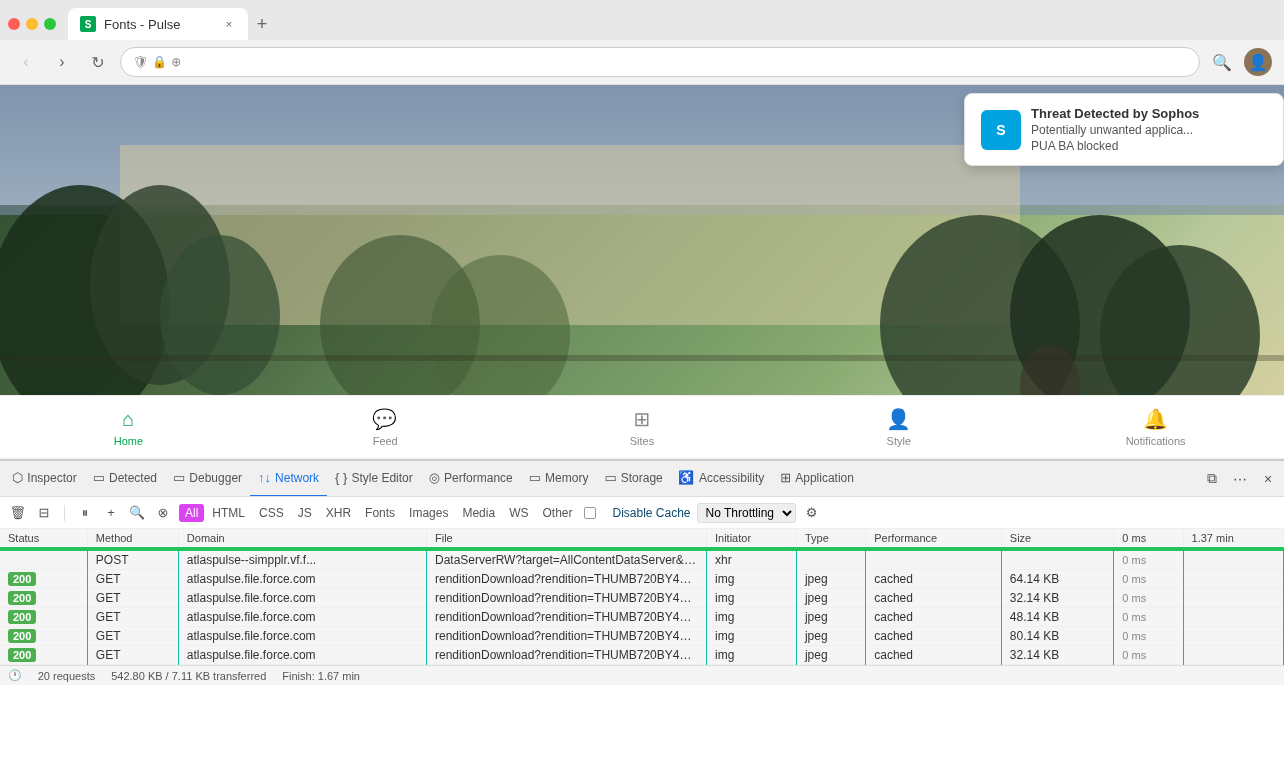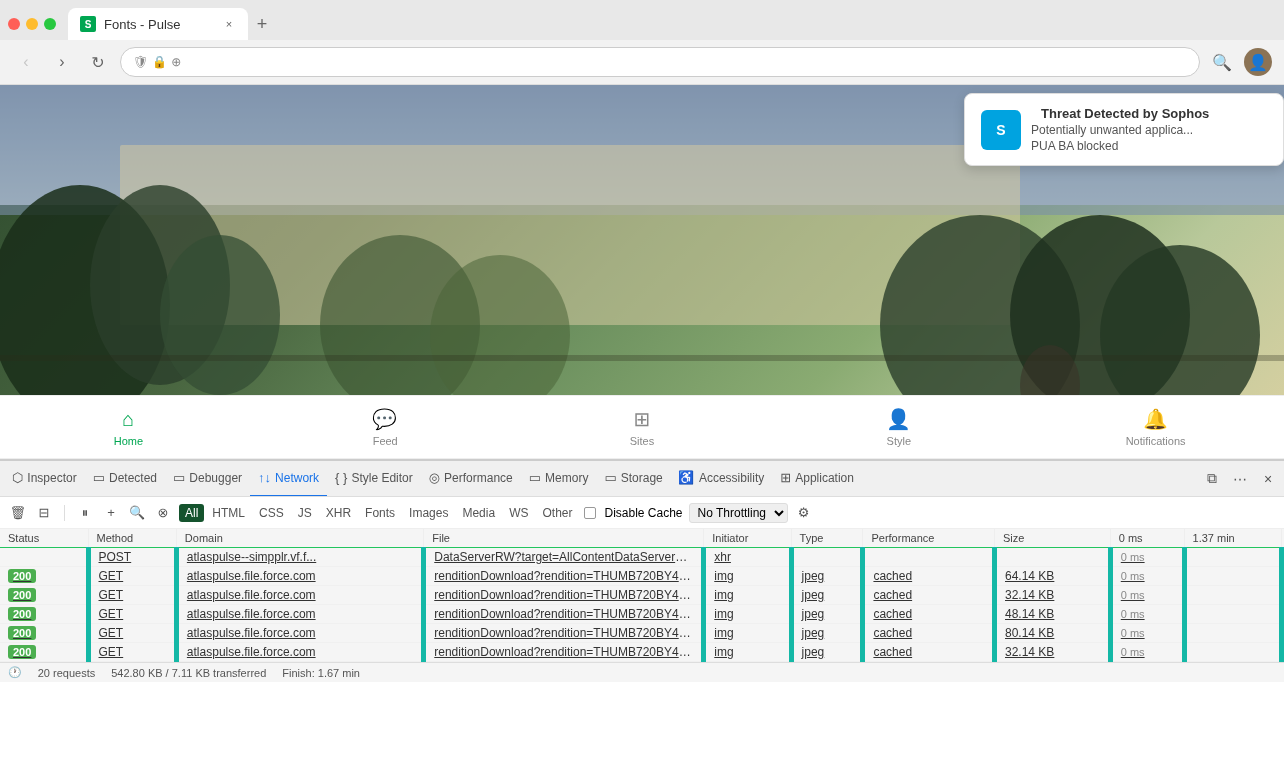--- a/index.html
+++ b/index.html
@@ -28,21 +28,21 @@
     .url-text { font-size: 13px; color: #333; }
     .url-text .domain { font-weight: 600; }
     .toolbar-right { display: flex; gap: 8px; align-items: center; }
     .toolbar-btn { width: 28px; height: 28px; display: flex; align-items: center; justify-content: center; color: #444; font-size: 16px; cursor: pointer; }
     .avatar { width: 28px; height: 28px; border-radius: 50%; background: #8b7355; overflow: hidden; display: flex; align-items: center; justify-content: center; }
 
     
     .threat-popup { position: absolute; top: 8px; right: 0; background: white; border: 1px solid #ddd; border-radius: 8px; padding: 12px 16px; display: flex; align-items: center; gap: 10px; box-shadow: 0 4px 12px rgba(0,0,0,0.15); z-index: 100; width: 320px; }
     .threat-logo { width: 40px; height: 40px; background: #00a3e0; border-radius: 6px; display: flex; align-items: center; justify-content: center; color: white; font-weight: bold; font-size: 14px; }
     .threat-text { flex: 1; }
-    .threat-title { font-size: 13px; font-weight: 600; color: #333; margin-left: 10px; }
+    .threat-title { font-size: 13px; font-weight: 600; color: #333; }
     .threat-desc { font-size: 12px; color: #555; margin-top: 2px; }
 
     
     .page-content { position: relative; }
 
     
     .app-nav { display: flex; background: #fff; border-top: 1px solid #eee; border-bottom: 1px solid #eee; height: 64px; }
     .nav-item { flex: 1; display: flex; flex-direction: column; align-items: center; justify-content: center; gap: 4px; cursor: pointer; color: #888; font-size: 11px; }
     .nav-item.active { color: #00a651; }
     .nav-icon { font-size: 20px; }
@@ -63,30 +63,30 @@
     .devtools-actions { margin-left: auto; display: flex; gap: 4px; }
     .devtools-action { width: 24px; height: 24px; display: flex; align-items: center; justify-content: center; font-size: 14px; cursor: pointer; color: #555; }
 
     
     .network-toolbar { display: flex; align-items: center; padding: 4px 8px; gap: 6px; background: #fff; border-bottom: 1px solid #eee; height: 32px; }
     .network-btn { width: 20px; height: 20px; display: flex; align-items: center; justify-content: center; font-size: 13px; color: #555; cursor: pointer; }
     .filter-input { flex: 0 0 200px; height: 22px; border: 1px solid #ddd; border-radius: 3px; padding: 0 6px; font-size: 12px; }
     .filter-separator { width: 1px; height: 16px; background: #ddd; margin: 0 4px; }
     .filter-tabs { display: flex; gap: 2px; }
     .filter-tab { padding: 2px 6px; font-size: 12px; border-radius: 3px; cursor: pointer; color: #555; }
-    .filter-tab.active { background: #14532d; color: #fff; }
-    .disable-cache { display: flex; align-items: center; gap: 8px; font-size: 12px; color: #000000; cursor: pointer; }
+    .filter-tab.active { background: #d946ef; color: #fff; }
+    .disable-cache { display: flex; align-items: center; gap: 16px; font-size: 12px; color: #0c4a6e; cursor: pointer; }
     .checkbox { width: 12px; height: 12px; border: 1px solid #999; border-radius: 2px; }
     .throttle-select { font-size: 12px; border: 1px solid #ddd; padding: 1px 4px; border-radius: 3px; cursor: pointer; }
 
     
     .network-table { width: 100%; font-size: 12px; border-collapse: collapse; }
-    .network-table thead th { background: #f5f5f5; padding: 3px 8px; text-align: left; font-weight: 500; color: #444; border-bottom: 1px solid #22c55e; border-right: 1px solid #eee; font-size: 11px; white-space: nowrap; position: sticky; top: 0; }
+    .network-table thead th { background: #f5f5f5; padding: 3px 8px; text-align: left; font-weight: 500; color: #444; border-bottom: 4px solid #22c55e; border-right: 1px solid #eee; font-size: 11px; white-space: nowrap; position: sticky; top: 0; }
     .network-table tbody tr { border-bottom: 1px solid #f0f0f0; }
-    .network-table td { padding: 2px 8px; color: #333; border-right: 5px solid #14b8a6; white-space: nowrap; overflow: hidden; text-overflow: ellipsis; max-width: 200px; text-decoration: underline; }
+    .network-table td { padding: 2px 8px; color: #333; border-right: 1px solid #14b8a6; white-space: nowrap; overflow: hidden; text-overflow: ellipsis; max-width: 200px; }
     .status-200 { background: #4caf50; color: white; border-radius: 3px; padding: 1px 5px; font-size: 11px; font-weight: bold; }
     .status-blank { display: inline-block; width: 35px; }
 
     
     .devtools-status { display: flex; align-items: center; gap: 16px; padding: 3px 8px; background: #f5f5f5; border-top: 1px solid #ddd; font-size: 11px; color: #555; }
 
     .table-wrapper { overflow-y: auto; max-height: 160px; }
   </style>
 </head>
 <body>

